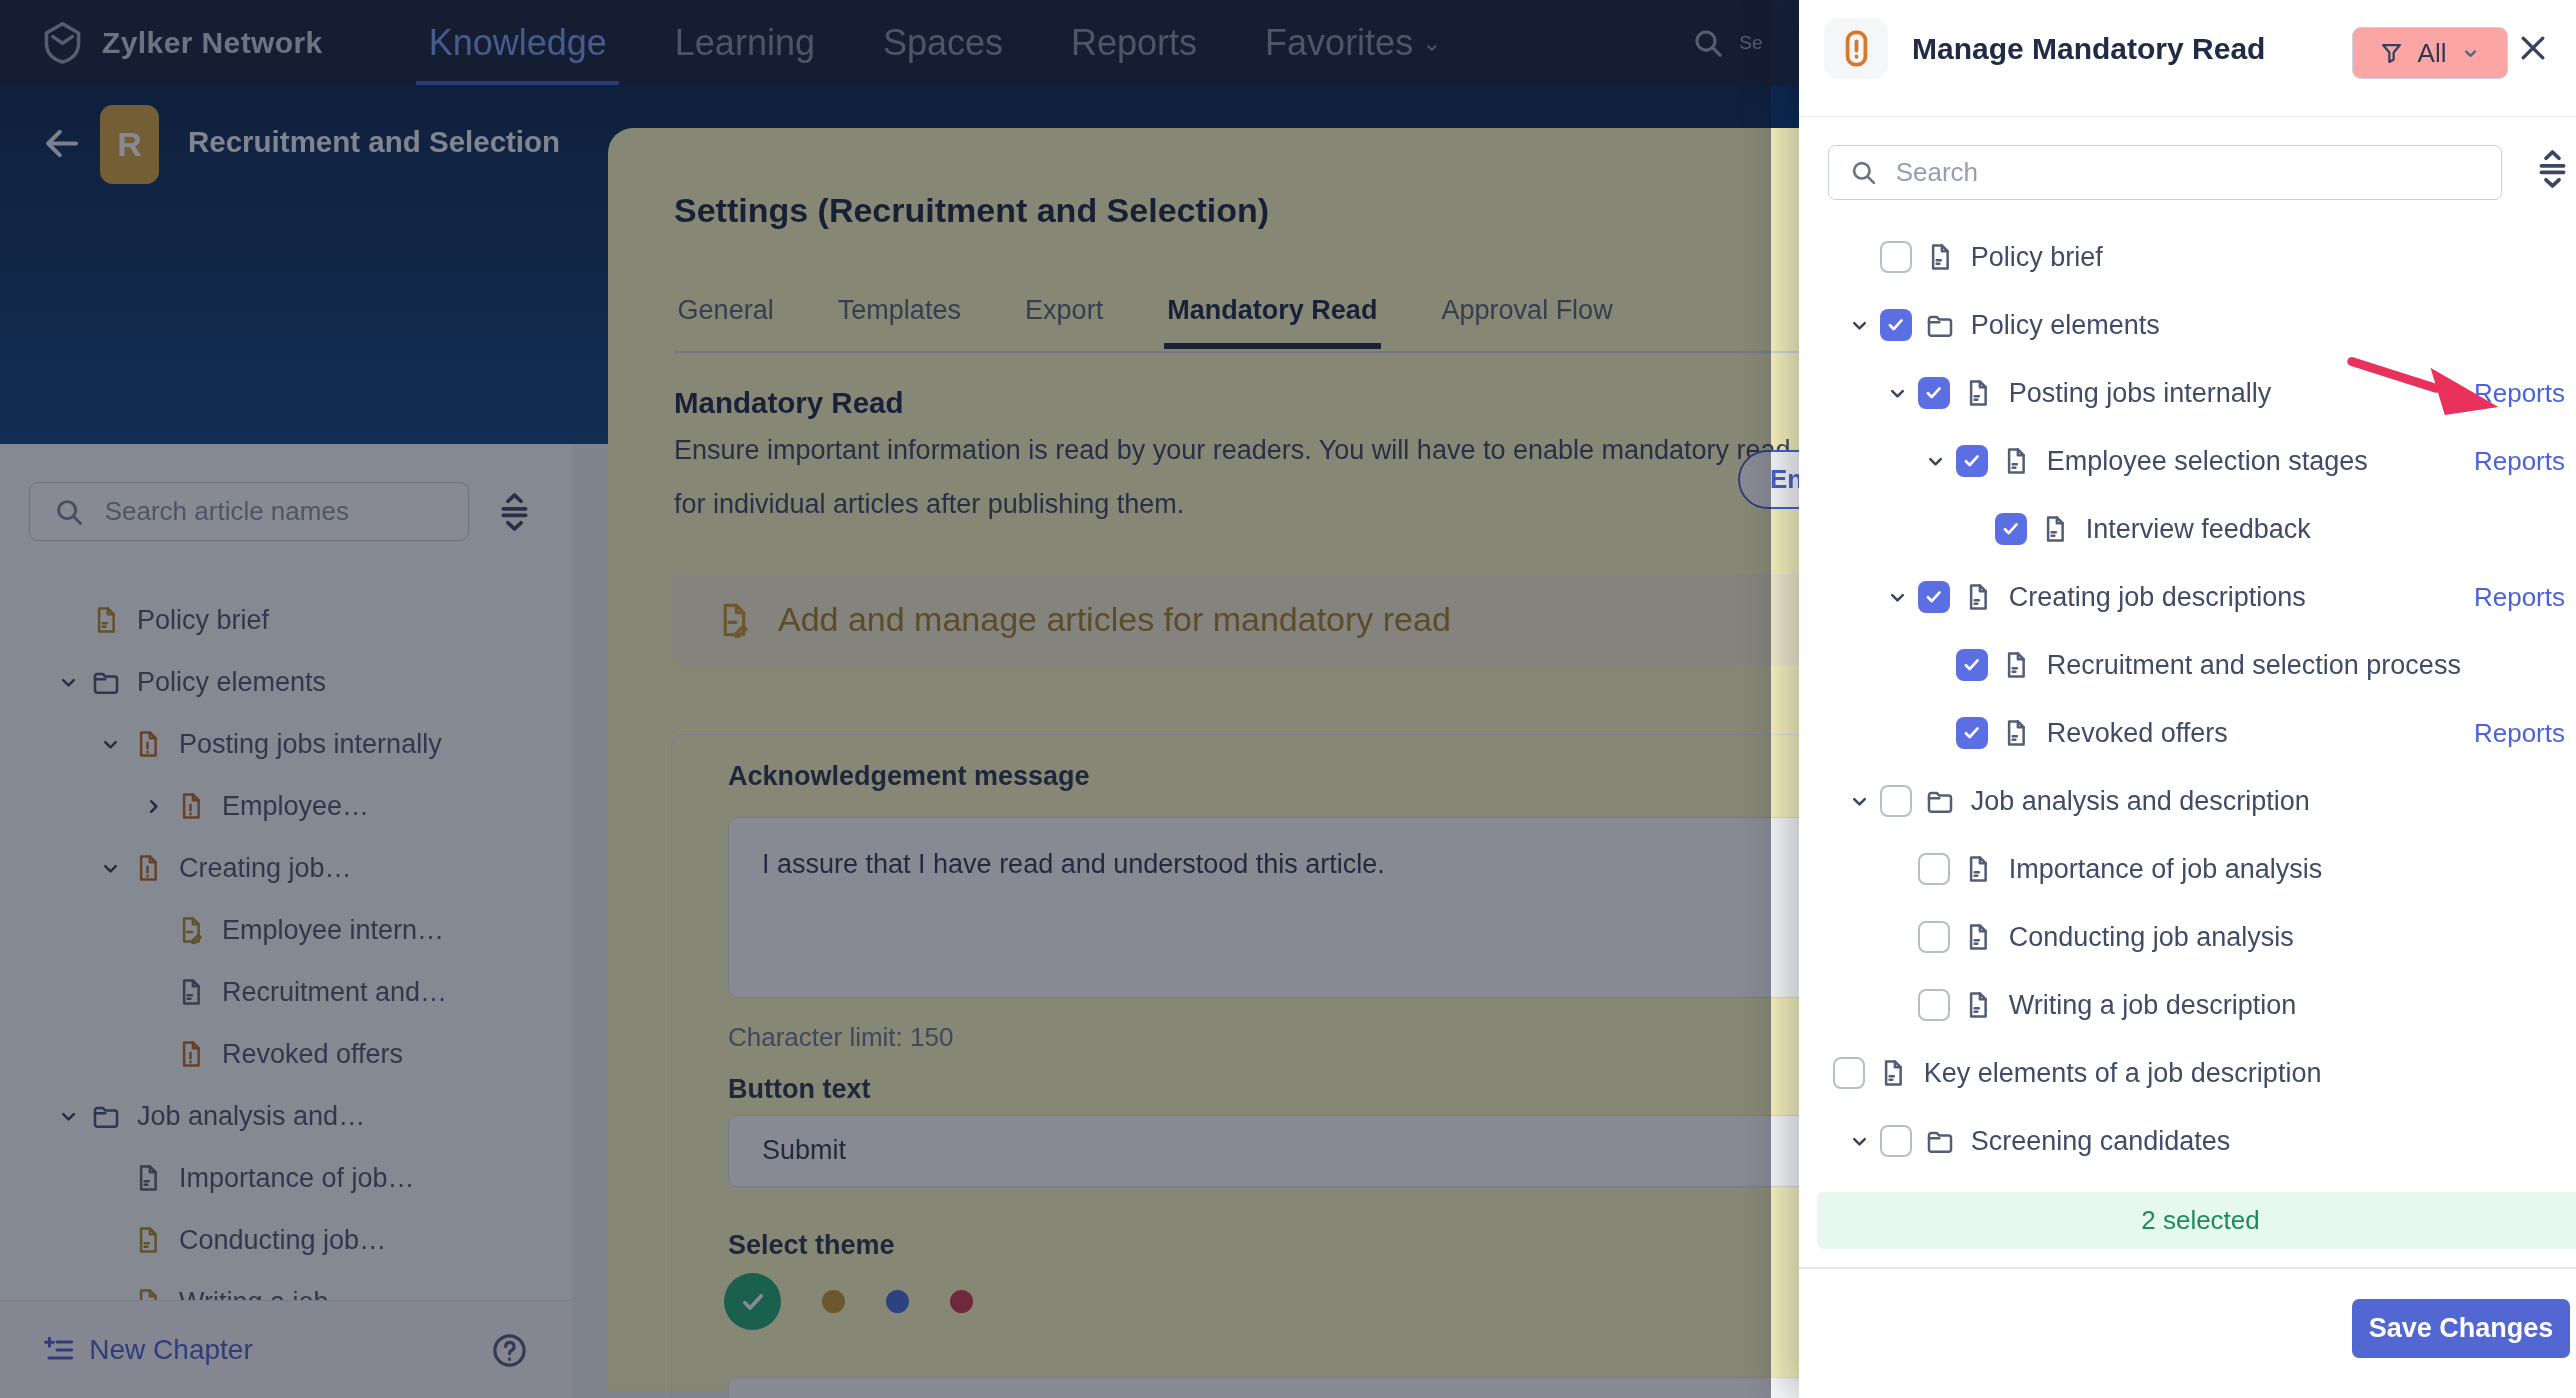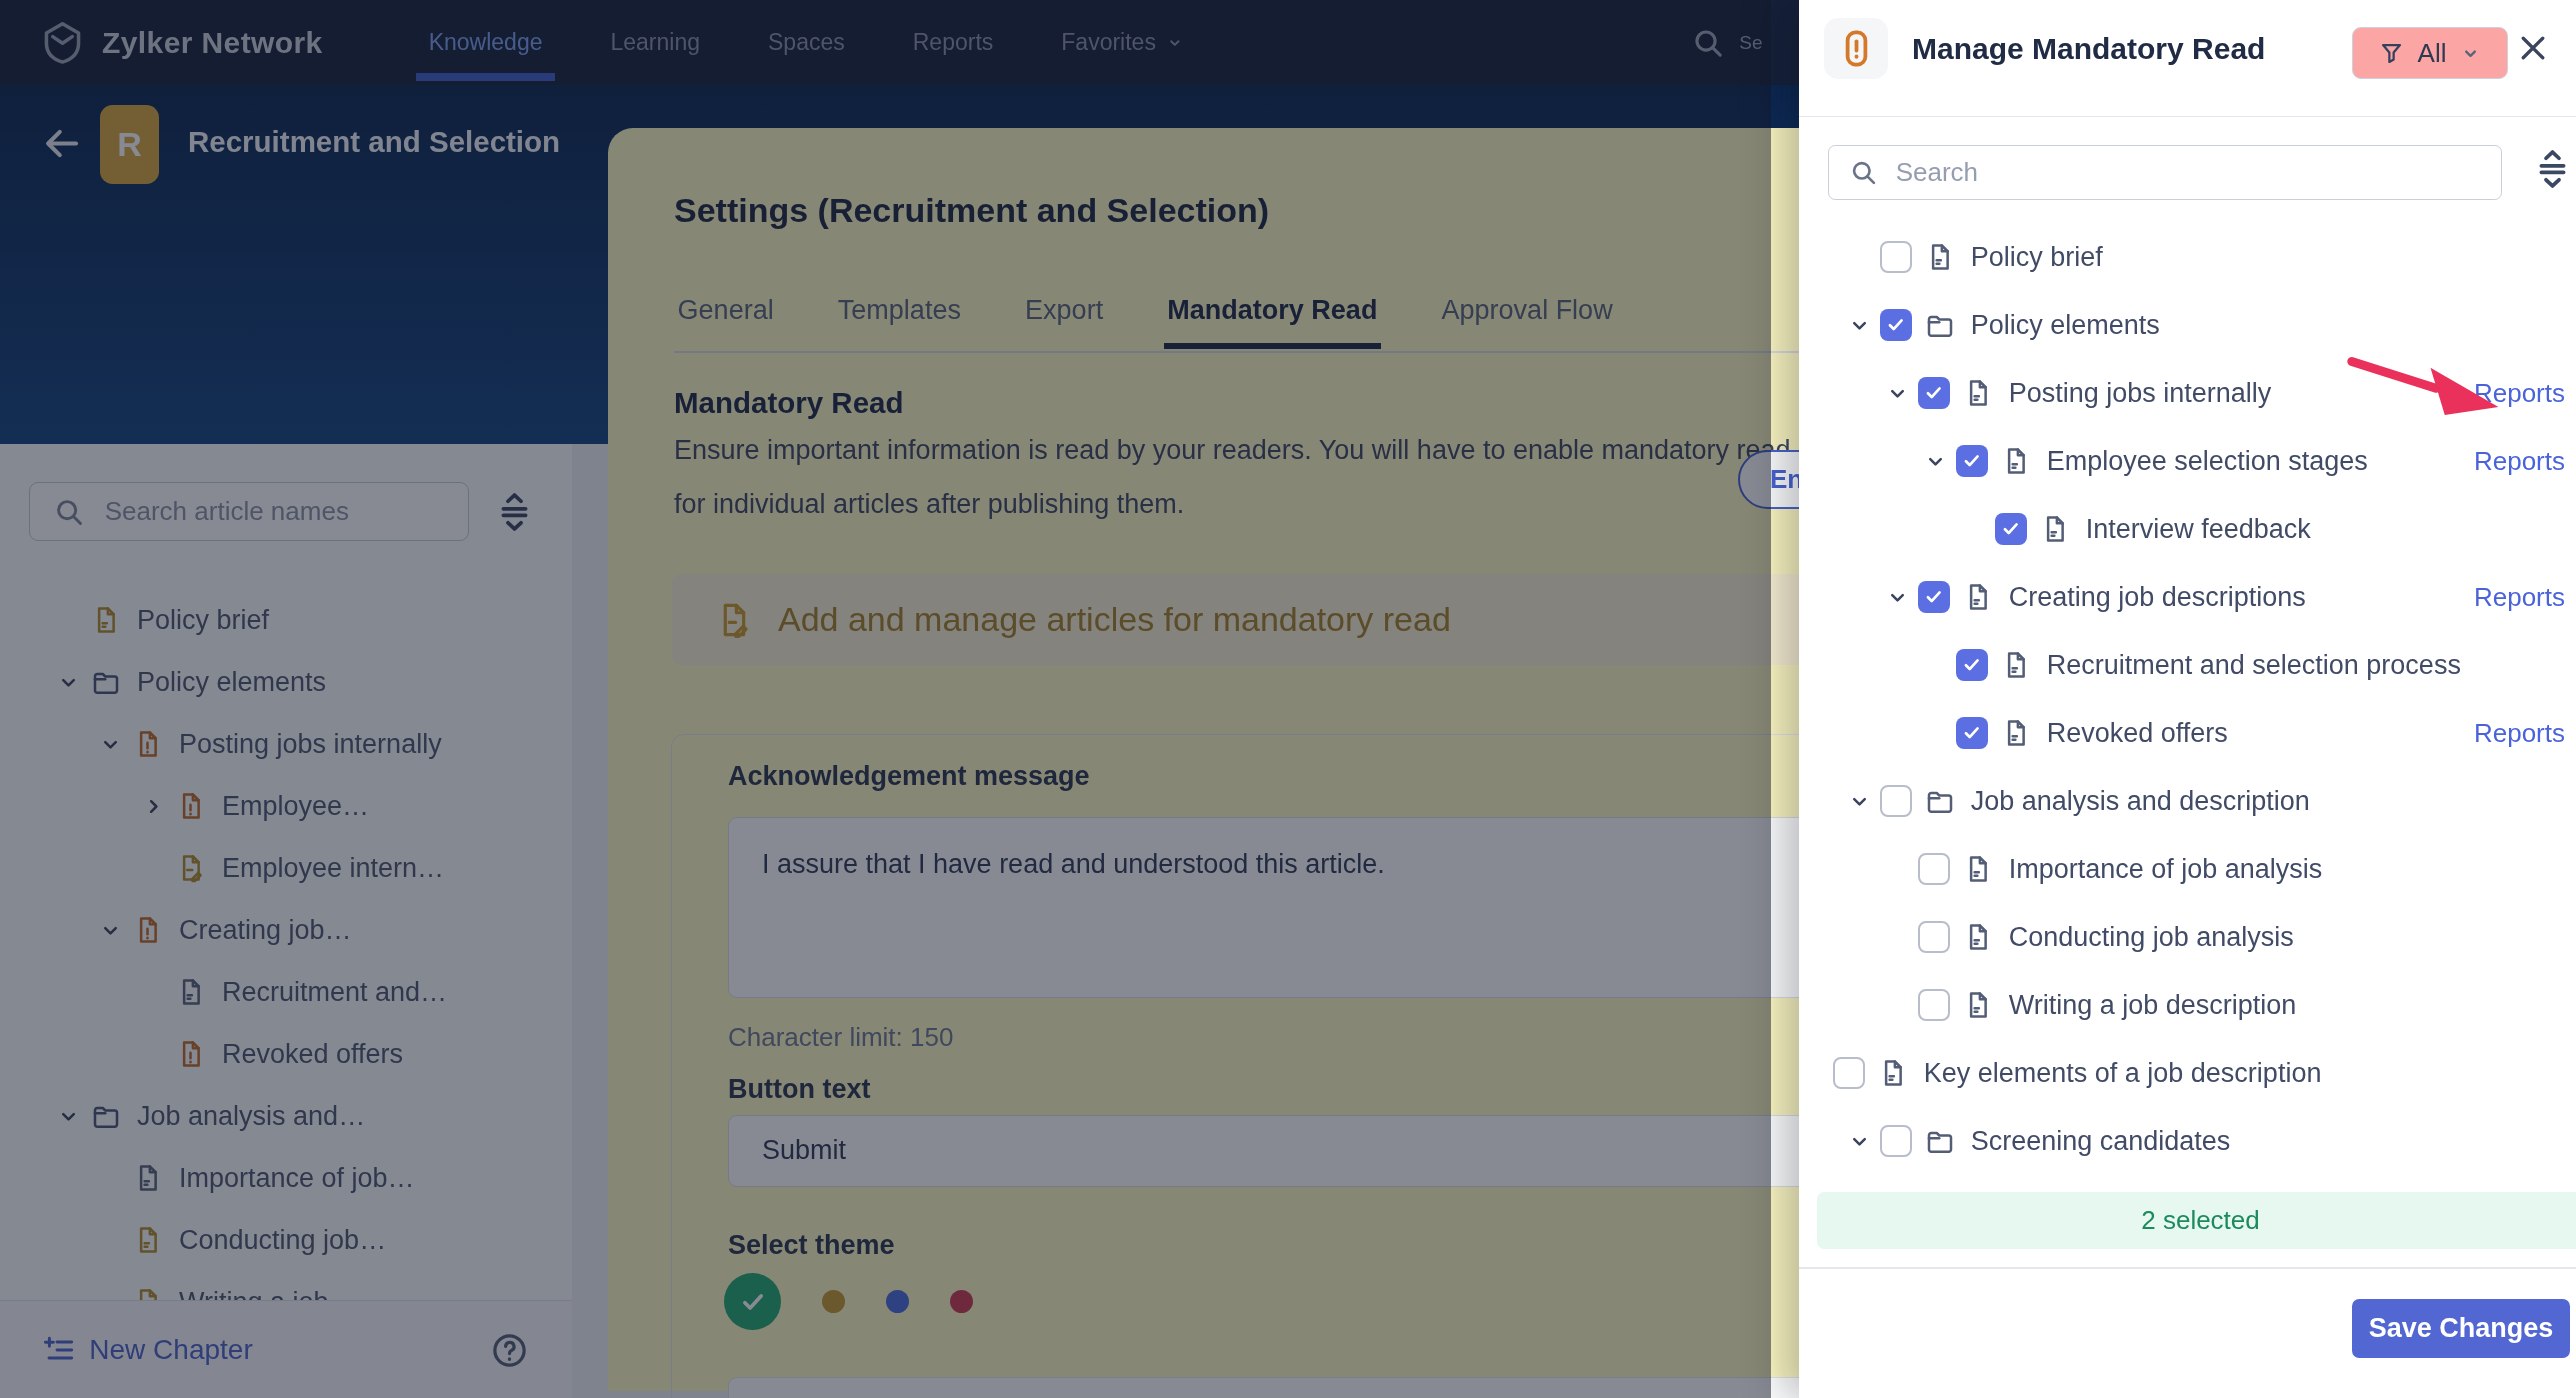--- a/index.html
+++ b/index.html
@@ -5,21 +5,21 @@
   html,body{margin:0;padding:0;background:#0b1322;}
   #stage{position:relative;width:2576px;height:1399px;overflow:hidden;
          font-family:"Liberation Sans",sans-serif;background:#edf0f4;}
   .abs{position:absolute;}
 
   
   #topbar{left:0;top:0;width:2576px;height:85px;background:#16213a;display:flex;align-items:center;}
   #brand{display:flex;align-items:center;gap:16px;margin-left:39px;}
   #brand .name{color:#ccd1db;font-size:30px;font-weight:bold;letter-spacing:0.4px;}
   #topnav{display:flex;align-items:center;gap:68px;margin-left:106px;}
-  .navitem{font-size:23px;color:#8a93a5;position:relative;padding:19.7px 0;cursor:pointer;}
+  .navitem{font-size:36px;color:#8a93a5;position:relative;padding:19.7px 0;cursor:pointer;}
   .navitem.active{color:#7ea1f0;}
   .navitem.active:after{content:"";position:absolute;left:-12.5px;right:-12.5px;bottom:-5.4px;height:8px;background:#3f5ec9;}
   .navitem .chev{display:inline-block;margin-left:9px;}
   #topsearch{position:absolute;left:1691px;top:0;height:85px;display:flex;align-items:center;gap:14.3px;color:#9aa3b5;font-size:19px;}
 
   
   #hero{left:0;top:85px;width:2576px;height:359px;background:linear-gradient(180deg,#0c2750,#15437e);}
   #backarrow{left:41px;top:123px;}
   #kbbadge{left:100px;top:105px;width:59px;height:79px;border-radius:12.5px;background:#d8a63e;
            display:flex;align-items:center;justify-content:center;color:#fff;font-size:34px;font-weight:bold;}
@@ -215,47 +215,47 @@
           <span style="margin-left: 9px;">
             <svg width="30" height="30" viewBox="0 0 24 24" fill="none" stroke="#bf6a28" stroke-width="2" stroke-linecap="round" stroke-linejoin="round">
               <path d="M6.5 2.8h7l4.6 4.6v13.8h-11.6z"></path>
               <path d="M13.5 2.8v4.6h4.6"></path>
               <path d="M11.6 11v4.4"></path>
               <path d="M11.6 18.2v.3" <="" svg=""></path>
             </svg>
           </span>
           <span class="lbl">Employee…</span>
         </div>
+        <div class="srow" style="padding-left: 97px;">
+          <span class="caretbox">
+            <svg width="23" height="23" viewBox="0 0 24 24" fill="none" stroke="#3a445e" stroke-width="2.6" stroke-linecap="round" stroke-linejoin="round">
+              <path d="M6.5 9.5l5.5 5.5 5.5-5.5"></path>
+            </svg>
+          </span>
+          <span style="margin-left: 9px;">
+            <svg width="30" height="30" viewBox="0 0 24 24" fill="none" stroke="#bf6a28" stroke-width="2" stroke-linecap="round" stroke-linejoin="round">
+              <path d="M6.5 2.8h7l4.6 4.6v13.8h-11.6z"></path>
+              <path d="M13.5 2.8v4.6h4.6"></path>
+              <path d="M11.6 11v4.4"></path>
+              <path d="M11.6 18.2v.3" <="" svg=""></path>
+            </svg>
+          </span>
+          <span class="lbl">Creating job…</span>
+        </div>
         <div class="srow" style="padding-left: 140px;">
           <span class="caretbox"></span>
           <span style="margin-left: 9px;">
             <svg width="30" height="30" viewBox="0 0 24 24" fill="none" stroke="#b38d2d" stroke-width="2" stroke-linecap="round" stroke-linejoin="round">
               <path d="M6.5 2.8h7l4.6 4.6v13.8h-11.6z"></path>
               <path d="M13.5 2.8v4.6h4.6"></path>
               <path d="M9 13.5h4"></path>
               <path d="M13.2 20.6l4.6-4.6 1.8 1.8-4.6 4.6h-1.8z" <="" svg=""></path>
             </svg>
           </span>
           <span class="lbl">Employee intern…</span>
-        </div>
-        <div class="srow" style="padding-left: 97px;">
-          <span class="caretbox">
-            <svg width="23" height="23" viewBox="0 0 24 24" fill="none" stroke="#3a445e" stroke-width="2.6" stroke-linecap="round" stroke-linejoin="round">
-              <path d="M6.5 9.5l5.5 5.5 5.5-5.5"></path>
-            </svg>
-          </span>
-          <span style="margin-left: 9px;">
-            <svg width="30" height="30" viewBox="0 0 24 24" fill="none" stroke="#bf6a28" stroke-width="2" stroke-linecap="round" stroke-linejoin="round">
-              <path d="M6.5 2.8h7l4.6 4.6v13.8h-11.6z"></path>
-              <path d="M13.5 2.8v4.6h4.6"></path>
-              <path d="M11.6 11v4.4"></path>
-              <path d="M11.6 18.2v.3" <="" svg=""></path>
-            </svg>
-          </span>
-          <span class="lbl">Creating job…</span>
         </div>
         <div class="srow" style="padding-left: 140px;">
           <span class="caretbox"></span>
           <span style="margin-left: 9px;">
             <svg width="30" height="30" viewBox="0 0 24 24" fill="none" stroke="#5a6478" stroke-width="2" stroke-linecap="round" stroke-linejoin="round">
               <path d="M6.5 2.8h7l4.6 4.6v13.8h-11.6z"></path>
               <path d="M13.5 2.8v4.6h4.6"></path>
               <path d="M9.3 14.6h3.4M9.3 17.4h2.2" <="" svg=""></path>
             </svg>
           </span>

